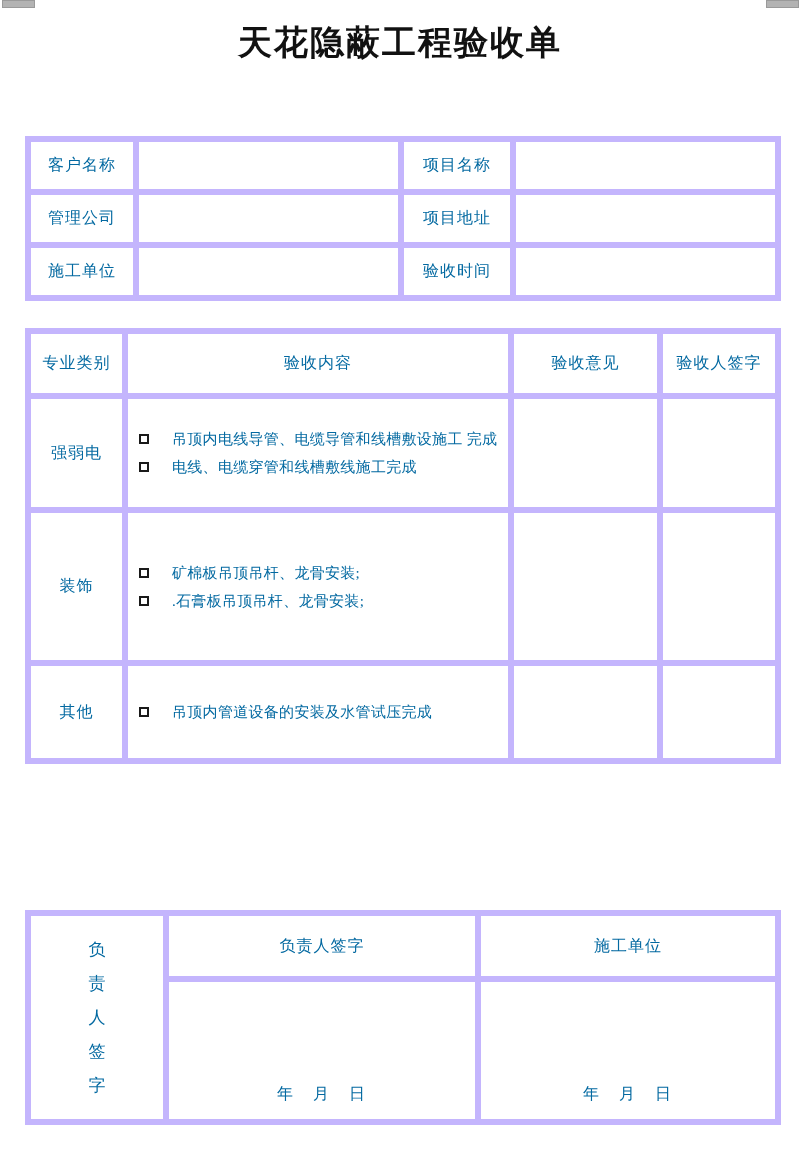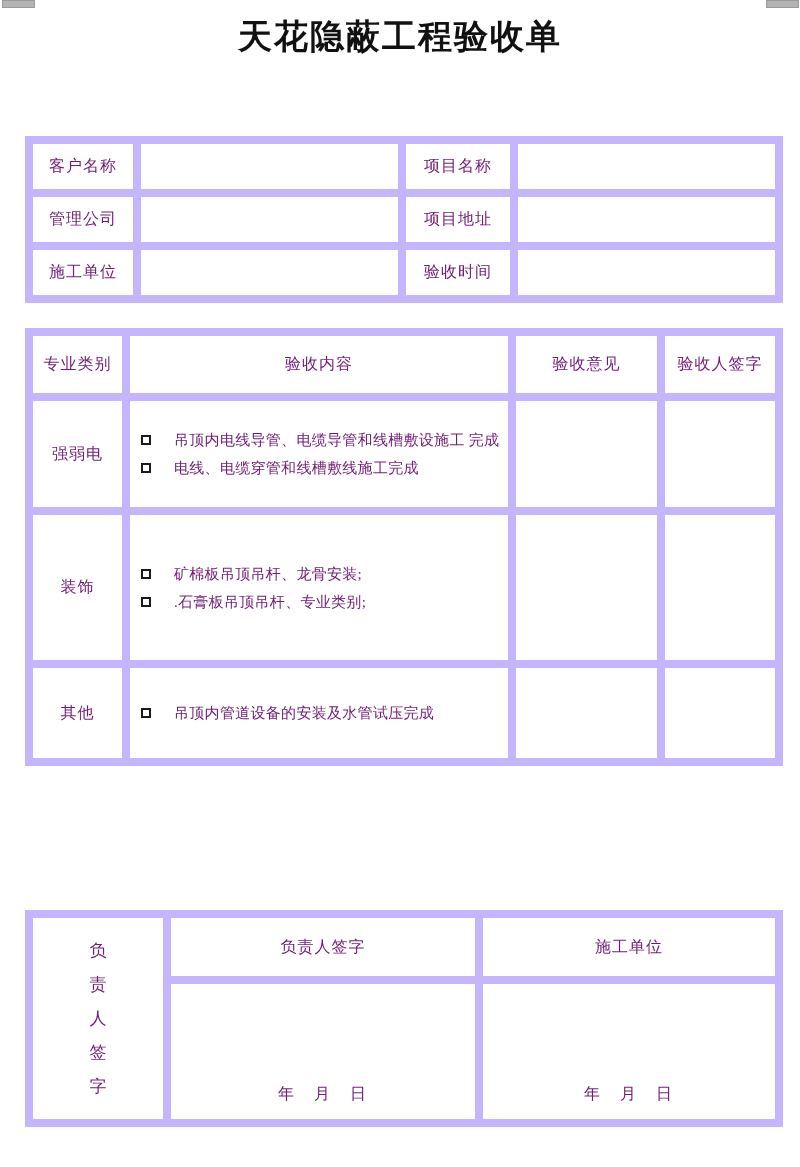--- a/index.html
+++ b/index.html
@@ -19,44 +19,44 @@
     width: 33px;
     height: 8px;
     background: #b3b3b3;
     border: 1px solid #9a9a9a;
   }
   .corner-bar.left  { left: 2px; }
   .corner-bar.right { right: 1px; }
 
   .title {
     position: absolute;
-    top: 14px;
+    top: 20px;
     left: 0;
     width: 100%;
     text-align: center;
     font-family: "Liberation Sans", "DejaVu Sans", sans-serif;
     font-weight: 700;
     font-size: 34px;
     letter-spacing: 2px;
     color: #111111;
   }
 
   table.t {
     position: absolute;
     left: 25px;
     border-collapse: collapse;
     table-layout: fixed;
     width: 750px;
     border: 3px solid #000000;
   }
   table.t td {
-    border: 8px solid #c4b5fd;
+    border: 6px solid #c4b5fd;
     vertical-align: middle;
     font-size: 16px;
-    color: #701a75;
+    color: #0369a1;
   }
 
   
   table.info { top: 136px; }
   table.info td { height: 53px; }
   table.info td.lbl { text-align: center; letter-spacing: 1px; }
 
   
   table.acc { top: 328px; border-radius: 15px; }
   table.acc td.hdr { text-align: center; letter-spacing: 1px; }
@@ -171,21 +171,21 @@
 
     <tr style="height:153px">
       <td class="cat">装饰</td>
       <td class="content">
         <div class="item">
           <span class="cb"></span>
           <span class="item-text">矿棉板吊顶吊杆、龙骨安装;</span>
         </div>
         <div class="item">
           <span class="cb"></span>
-          <span class="item-text">.石膏板吊顶吊杆、专业类别;</span>
+          <span class="item-text">.石膏板吊顶吊杆、龙骨安装;</span>
         </div>
       </td>
       <td></td>
       <td></td>
     </tr>
 
 
     <tr style="height:98px">
       <td class="cat">其他</td>
       <td class="content">

